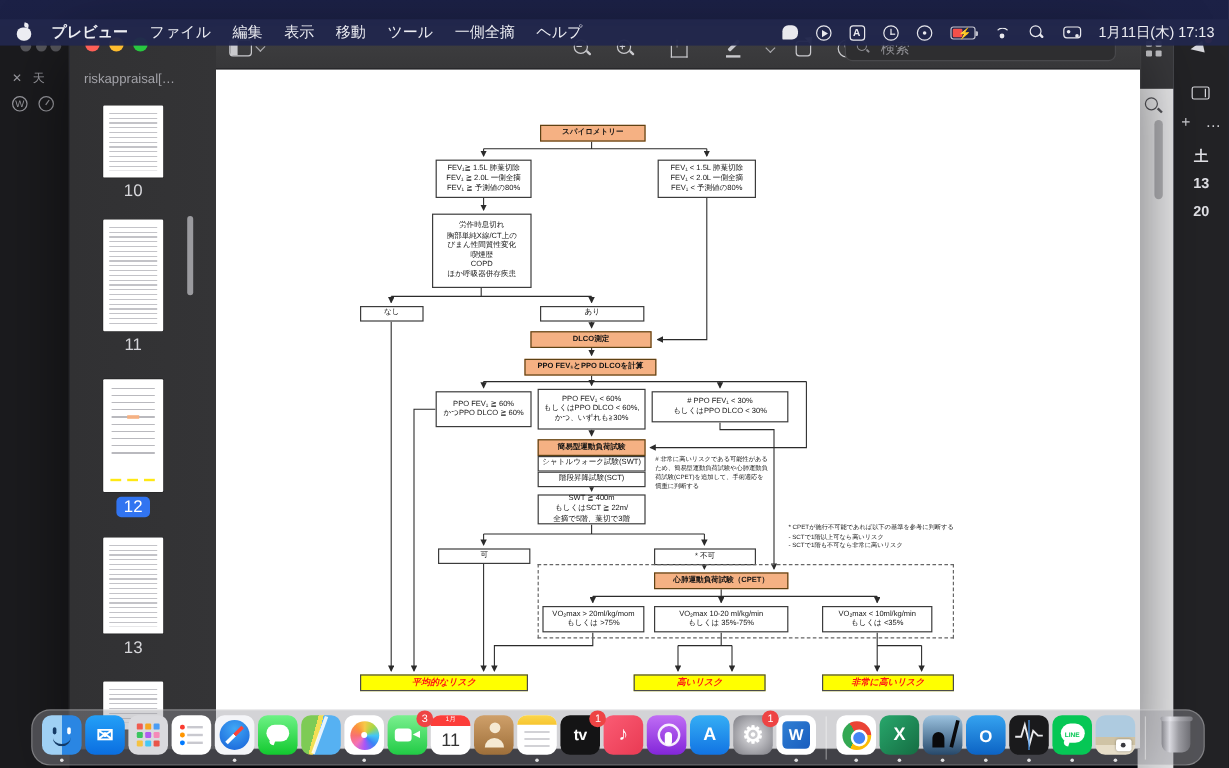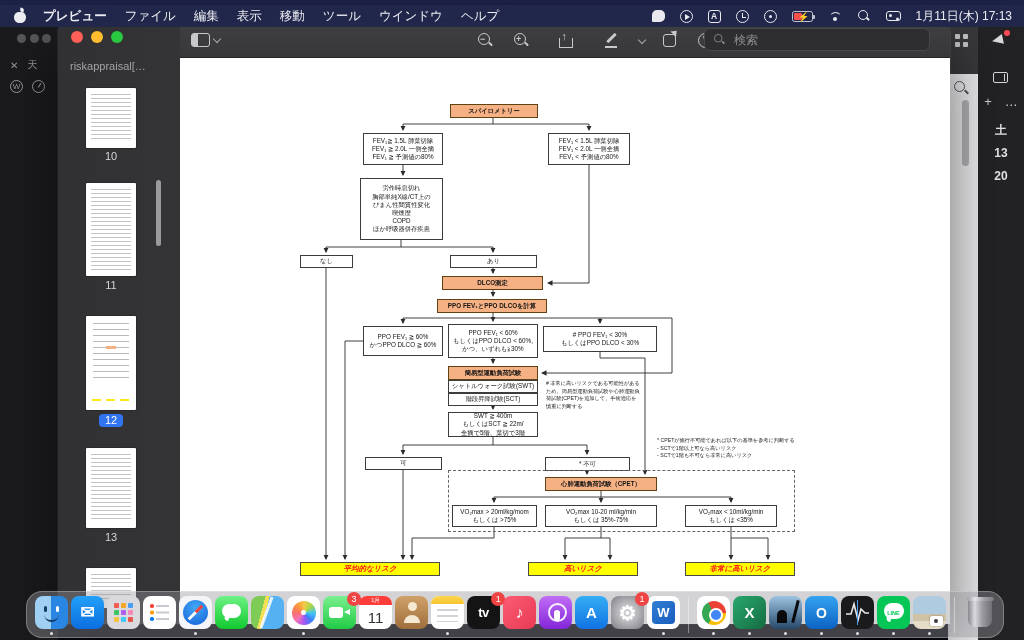--- a/index.html
+++ b/index.html
@@ -1,20 +1,20 @@
 <!DOCTYPE html>
 <html><head>
 <meta charset="utf-8">
 <style>
   html,body{margin:0;padding:0;width:1024px;height:640px;overflow:hidden;
     background:linear-gradient(180deg,#1c2146 0%,#12152e 45%,#07080f 100%);
     font-family:"Liberation Sans",sans-serif;-webkit-font-smoothing:antialiased;}
   *{box-sizing:border-box;}
   
-  .menubar{position:absolute;left:0;top:5px;width:1024px;height:22px;background:rgba(33,38,76,.96);
+  .menubar{position:absolute;left:0;top:16px;width:1024px;height:22px;background:rgba(33,38,76,.96);
     display:flex;align-items:center;color:#ecedf2;font-size:12.5px;z-index:50;}
   .mb-item{padding:0 9px;white-space:nowrap;}
   .mb-app{font-weight:bold;}
   .mb-apple{padding:0 8px 0 14px;display:flex;align-items:center;}
   .apple-glyph{width:12px;height:14px;position:relative;}
   .apple-glyph::before{content:"";position:absolute;left:0;top:3px;width:12px;height:11px;background:#ecedf2;border-radius:5px 5px 5.5px 5.5px;}
   .apple-glyph::after{content:"";position:absolute;left:6px;top:-1px;width:4px;height:4px;background:#ecedf2;border-radius:0 70% 0 70%;transform:rotate(15deg);}
   .mb-right{margin-left:auto;display:flex;align-items:center;gap:15px;padding-right:12px;}
   .mb-clock{font-size:12px;white-space:nowrap;}
   .ic{display:inline-block;position:relative;}
@@ -65,21 +65,21 @@
   .win{position:absolute;left:58px;top:22px;width:892px;height:602px;border-radius:10px 10px 0 0;
     background:#2f2f31;box-shadow:0 22px 60px rgba(0,0,0,.55),0 0 0 1px rgba(255,255,255,.08);overflow:hidden;}
   .titlebar{position:absolute;left:122px;top:0;right:0;height:36px;background:linear-gradient(#404042,#373739);border-bottom:1px solid #242426;display:flex;align-items:center;}
   .sidebar{position:absolute;left:0;top:0;width:122px;height:100%;background:linear-gradient(90deg,#313133,#343436);}
   .lights{position:absolute;left:13px;top:9px;display:flex;gap:8px;z-index:5;}
   .lights i{width:12px;height:12px;border-radius:50%;}
   .lt-close{background:#ff5f57;}.lt-min{background:#febc2e;}.lt-zoom{background:#28c840;}
   .sb-tab{position:absolute;left:12px;top:38px;color:#a2a2a8;font-size:11px;white-space:nowrap;}
   .thumb{position:absolute;left:28px;width:50px;background:#fff;border-radius:1px;box-shadow:0 0 0 .5px rgba(0,0,0,.35);}
   .thumb .tl{position:absolute;left:5px;right:5px;top:6px;bottom:6px;background:repeating-linear-gradient(180deg,#c3c3c8 0 1px,transparent 1px 4px);}
-  .pg-label{position:absolute;left:16px;width:74px;text-align:center;font-size:11px;color:#d6d6da;}
+  .pg-label{position:absolute;left:16px;width:74px;text-align:center;font-size:14px;color:#d6d6da;}
   .pg-label.sel span{background:#3174f1;color:#fff;border-radius:4px;padding:0 6px 1px;}
   .sb-scroll{position:absolute;left:98px;top:158px;width:5px;height:66px;background:#a5a5aa;border-radius:3px;opacity:.9;}
   .t12a{position:absolute;left:7px;right:7px;top:7px;height:60px;background:repeating-linear-gradient(180deg,#b9b9be 0 1px,transparent 1px 6px);}
   .t12y{position:absolute;bottom:9px;height:2.5px;background:#ffe814;width:9px;}
   .t12o{position:absolute;top:30px;left:20px;width:10px;height:2.5px;background:#f5b183;}
   
   .tb-group{display:flex;align-items:center;}
   .tb-btn{position:relative;display:flex;align-items:center;justify-content:center;width:30px;height:24px;border-radius:5px;}
   .tb-sb{width:19px;height:14px;border:1.4px solid #c9c9cd;border-radius:3px;position:relative;}
   .tb-sb::before{content:"";position:absolute;left:0;top:0;width:6px;height:100%;background:#c9c9cd;border-radius:1px 0 0 1px;}
@@ -201,21 +201,21 @@
 <div class="menubar">
   <span class="mb-apple">
       <span class="apple-glyph"></span>
     </span>
   <span class="mb-item mb-app">プレビュー</span>
   <span class="mb-item">ファイル</span>
   <span class="mb-item">編集</span>
   <span class="mb-item">表示</span>
   <span class="mb-item">移動</span>
   <span class="mb-item">ツール</span>
-  <span class="mb-item">ウインドウ</span>
+  <span class="mb-item">一側全摘</span>
   <span class="mb-item">ヘルプ</span>
   <span class="mb-right">
     <span class="ic ic-line"></span>
     <span class="ic ic-play"></span>
     <span class="ic ic-a">A</span>
     <span class="ic ic-clock"></span>
     <span class="ic ic-circ"></span>
     <span class="ic ic-batt">
         <span class="ic-bolt">⚡</span>
       </span>

